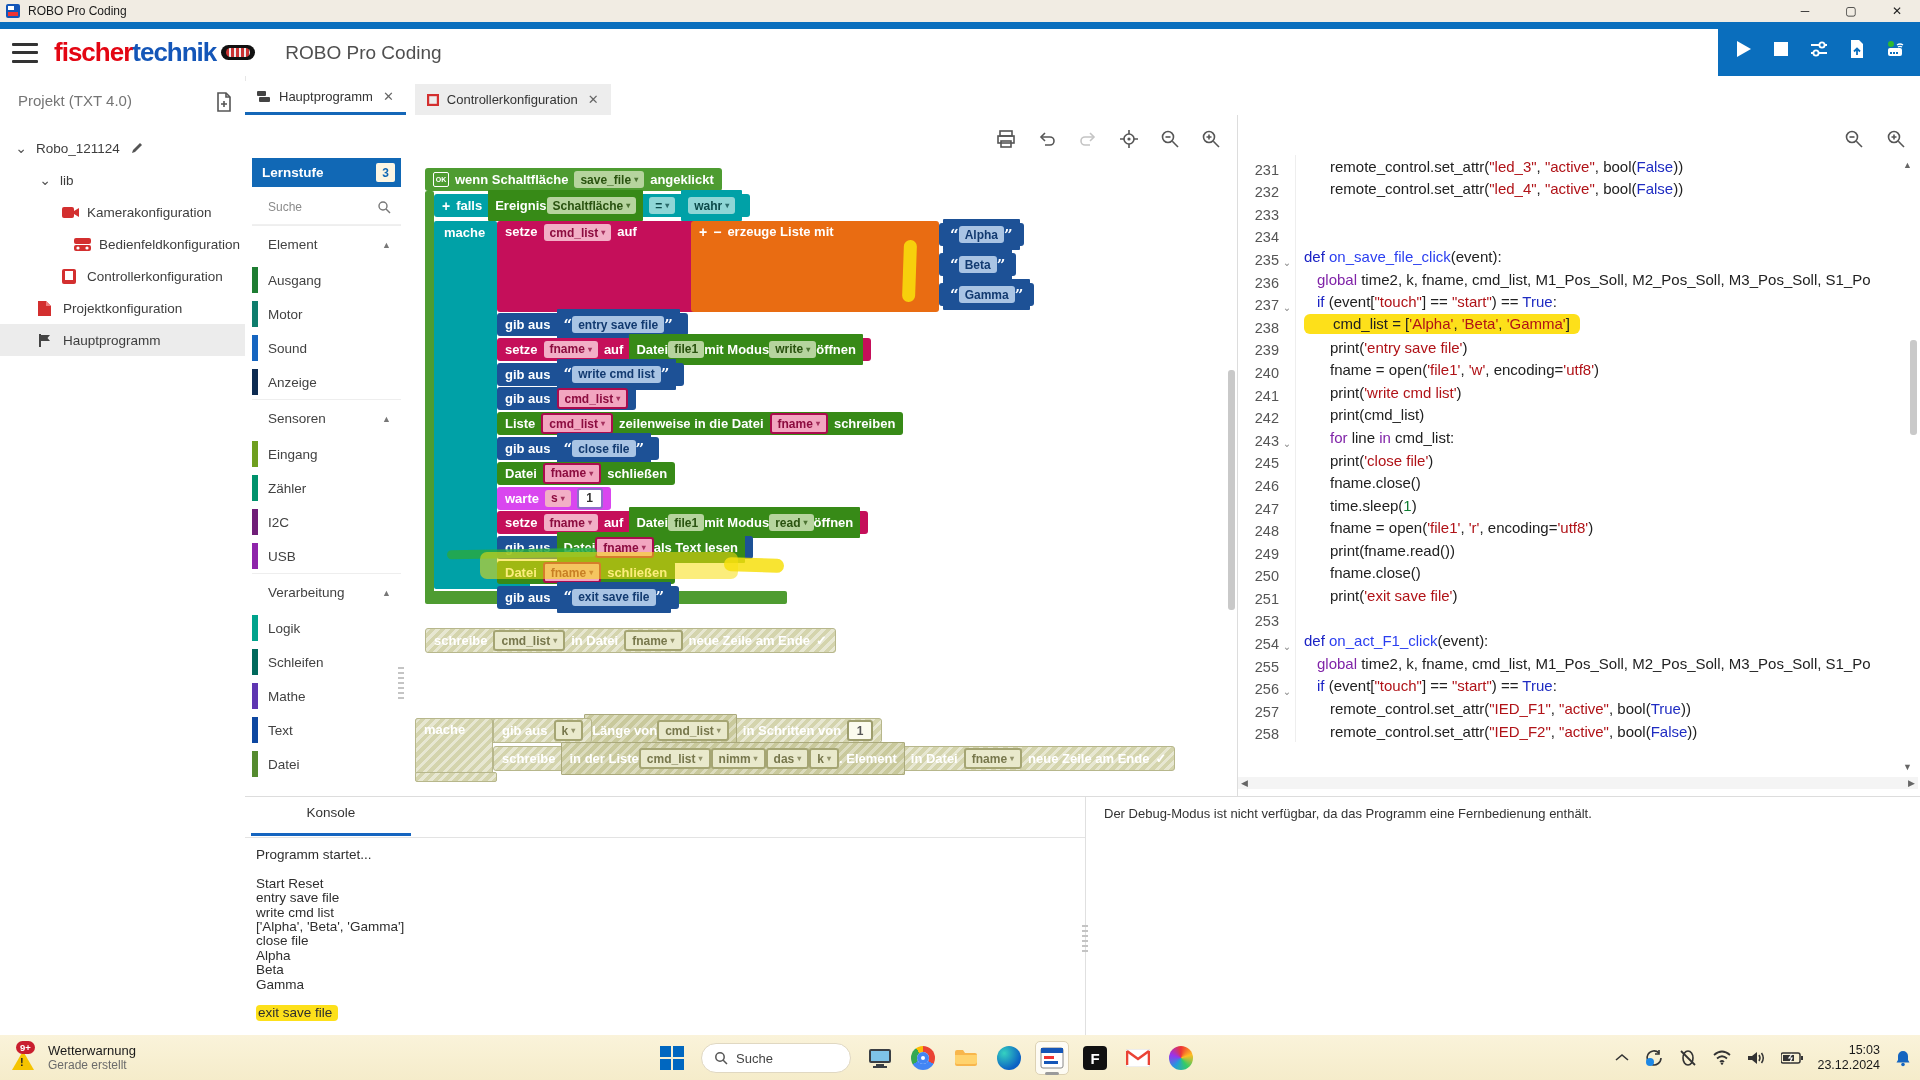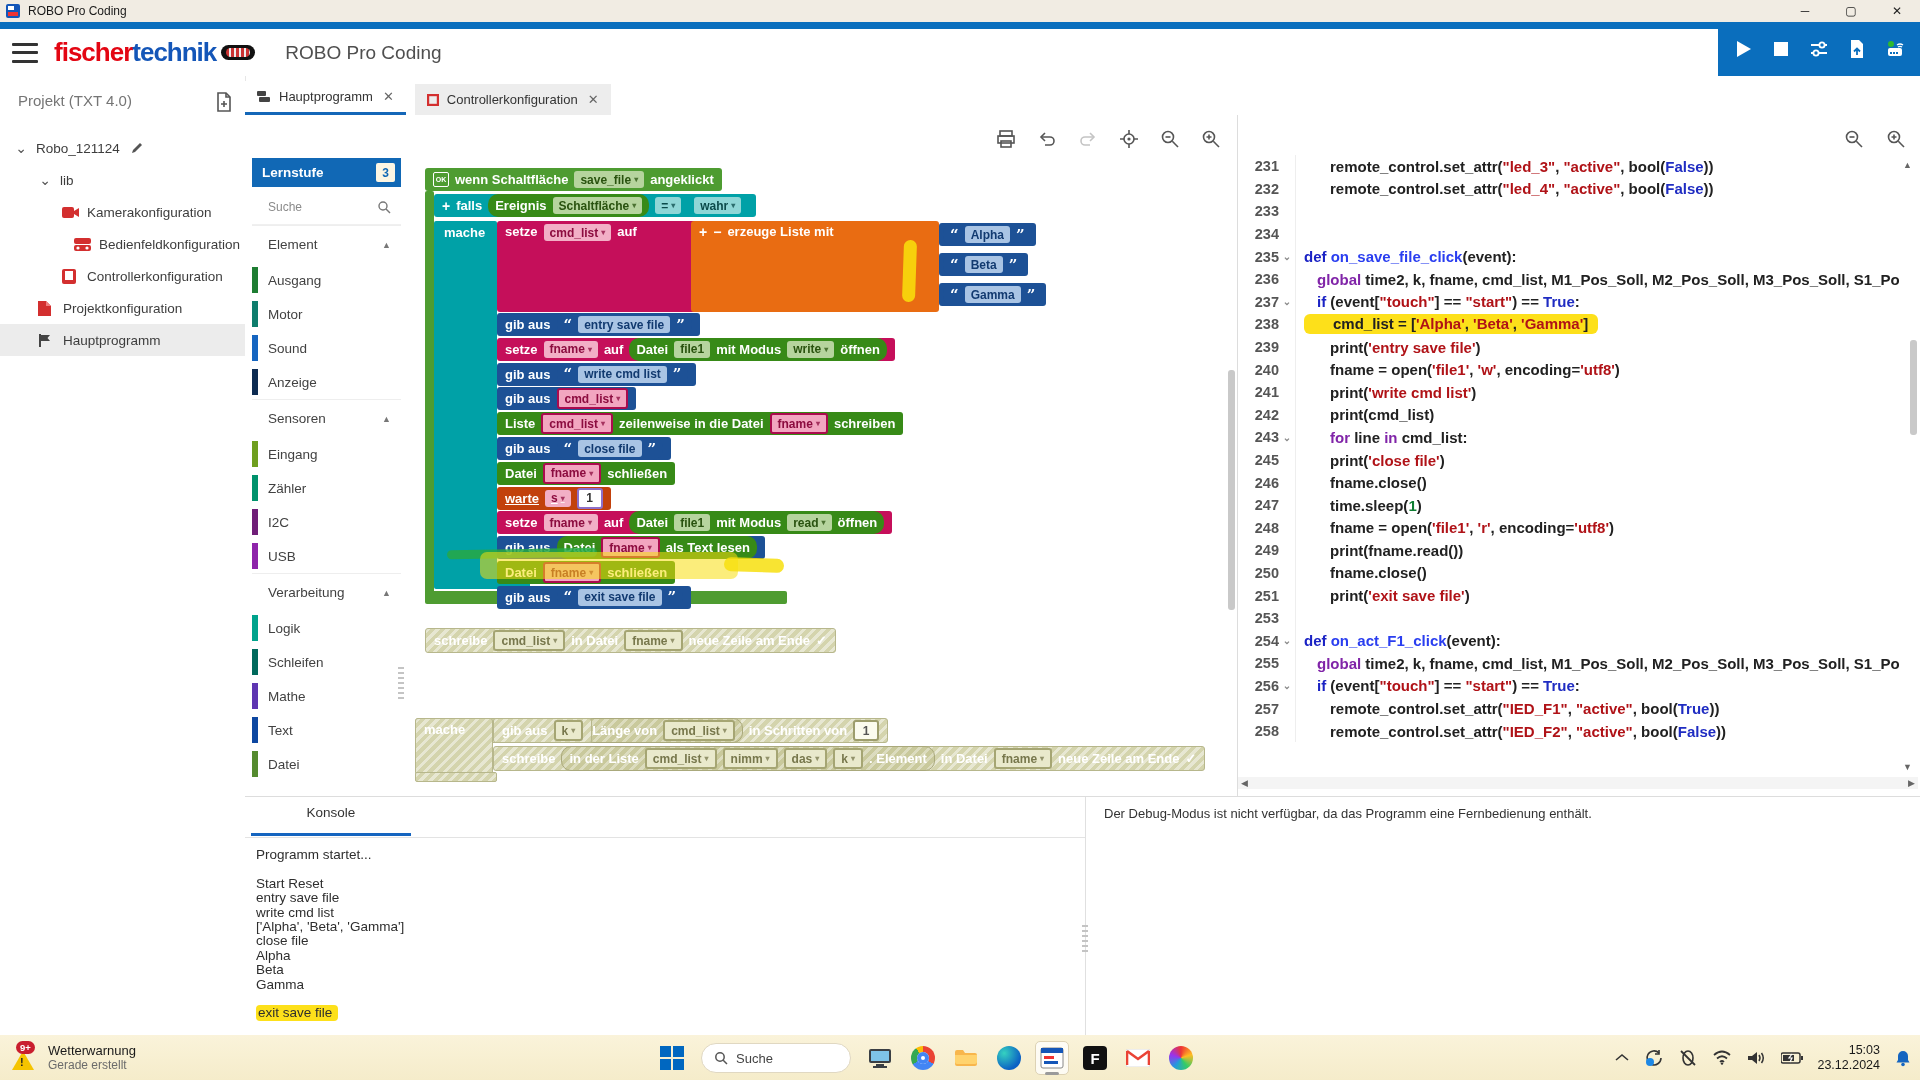--- a/index.html
+++ b/index.html
@@ -56,39 +56,39 @@
   .brow{display:inline-flex;align-items:center;gap:6px;height:23px;padding:0 8px;border-radius:3px;color:#fff;font-weight:bold;font-size:13px;white-space:nowrap;}
   .blbl{color:#fff;}
   .chip{display:inline-flex;align-items:center;gap:3px;height:17px;padding:0 6px;border-radius:3px;font-size:12px;font-weight:bold;}
   .caret{font-size:8px;opacity:.75;}
   .c-pink{background:#f2afc6;color:#8c0c3f;}
   .c-pinkb{background:#f2a6c0;color:#8c0c3f;border:2px solid #ab0b4e;}
   .c-lgreen{background:#b6d49e;color:#29520f;}
   .c-tealc{background:#8fd6d6;color:#0b4a4a;}
   .c-num{background:#fff;color:#333;border:2px solid #8d6fc9;min-width:10px;justify-content:center;}
   .c-bgr{background:#a9c4e4;color:#123a70;}
-  .nest{display:inline-flex;align-items:center;gap:6px;height:23px;padding:0 7px;border-radius:10px;color:#fff;font-weight:bold;font-size:13px;}
+  .nest{display:inline-flex;align-items:center;gap:0;height:31px;padding:0 7px;border-radius:1px;color:#fff;font-weight:bold;font-size:13px;}
   .bg-navy{background:#1d5196;} .bg-green{background:#378a17;} .bg-teal{background:#00a1a7;}
-  .bg-crimson{background:#c50f5a;} .bg-orange{background:#e96c12;} .bg-red{background:#c2410c;text-decoration:underline;}
+  .bg-crimson{background:#c50f5a;} .bg-orange{background:#e96c12;} .bg-red{background:#d946ef;}
   .bg-evgreen{background:#4e9c31;} .bg-qnavy{background:#1d5196;}
   .qm{color:#fff;font-family:"DejaVu Serif",serif;font-size:15px;font-weight:bold;line-height:10px;}
   .okic{width:14px;height:13px;border:1.5px solid #fff;border-radius:2px;font-size:7px;display:flex;align-items:center;justify-content:center;color:#fff;}
   .bplus{font-size:14px;} .chk{font-size:13px;}
   
   .bg-dis{background:#d4d4ad;border:1px solid #b7b78c;background-image:repeating-linear-gradient(135deg,rgba(255,255,255,.45) 0 3px,transparent 3px 7px);}
   .bg-dis2{background:#c9c99c;border:1px solid #aaa97c;background-image:repeating-linear-gradient(135deg,rgba(255,255,255,.35) 0 3px,transparent 3px 7px);}
   .c-dchip{background:#e9e9cc;color:#77774c;border:2px solid #a5a573;}
   .c-dval{background:#fbfbee;color:#555;border:2px solid #9d9d6d;min-width:10px;justify-content:center;}
   
   .mark{position:absolute;border-radius:7px;}
   
   .codepanel{left:1237px;top:115px;width:683px;height:681px;background:#fff;border-left:1px solid #ddd;overflow:hidden;}
   .codetools{position:absolute;top:128px;left:1843px;display:flex;gap:20px;}
   .codelines{position:absolute;left:1237px;top:155px;width:676px;overflow:hidden;height:622px;}
-  .cline{height:22.6px;display:flex;align-items:center;white-space:nowrap;font-size:15px;color:#212121;font-weight:bold;}
+  .cline{height:22.6px;display:flex;align-items:flex-end;white-space:nowrap;font-size:15px;color:#212121;}
   .lno{width:42px;text-align:right;color:#555;font-size:14.5px;flex:0 0 auto;}
   .fold{width:16px;color:#888;font-size:10px;text-align:center;flex:0 0 auto;}
   .ctext{padding-left:8px;border-left:1px solid #eee;height:100%;display:flex;align-items:center;}
   .tok-t{color:#212121;} .tok-s{color:#b01217;} .tok-k{color:#1a22c4;} .tok-kp{color:#8024a8;}
   .tok-b{color:#1f2cc2;} .tok-n2{color:#0e7d32;} .tok-e{color:#e05d00;} .tok-fn{color:#2a3ef0;}
   .hlwrap{background:#fde01a;border-radius:6px;padding:1px 10px 2px 3px;}
   .vsb{position:absolute;width:7px;background:#c9c9c9;border-radius:3px;}
   .hsb{position:absolute;height:12px;background:#f4f4f4;display:flex;align-items:center;justify-content:space-between;color:#666;font-size:9px;padding:0 3px;box-sizing:border-box;}
   
   .bottom{left:245px;top:796px;width:1675px;height:239px;background:#fff;border-top:1px solid #ddd;}

